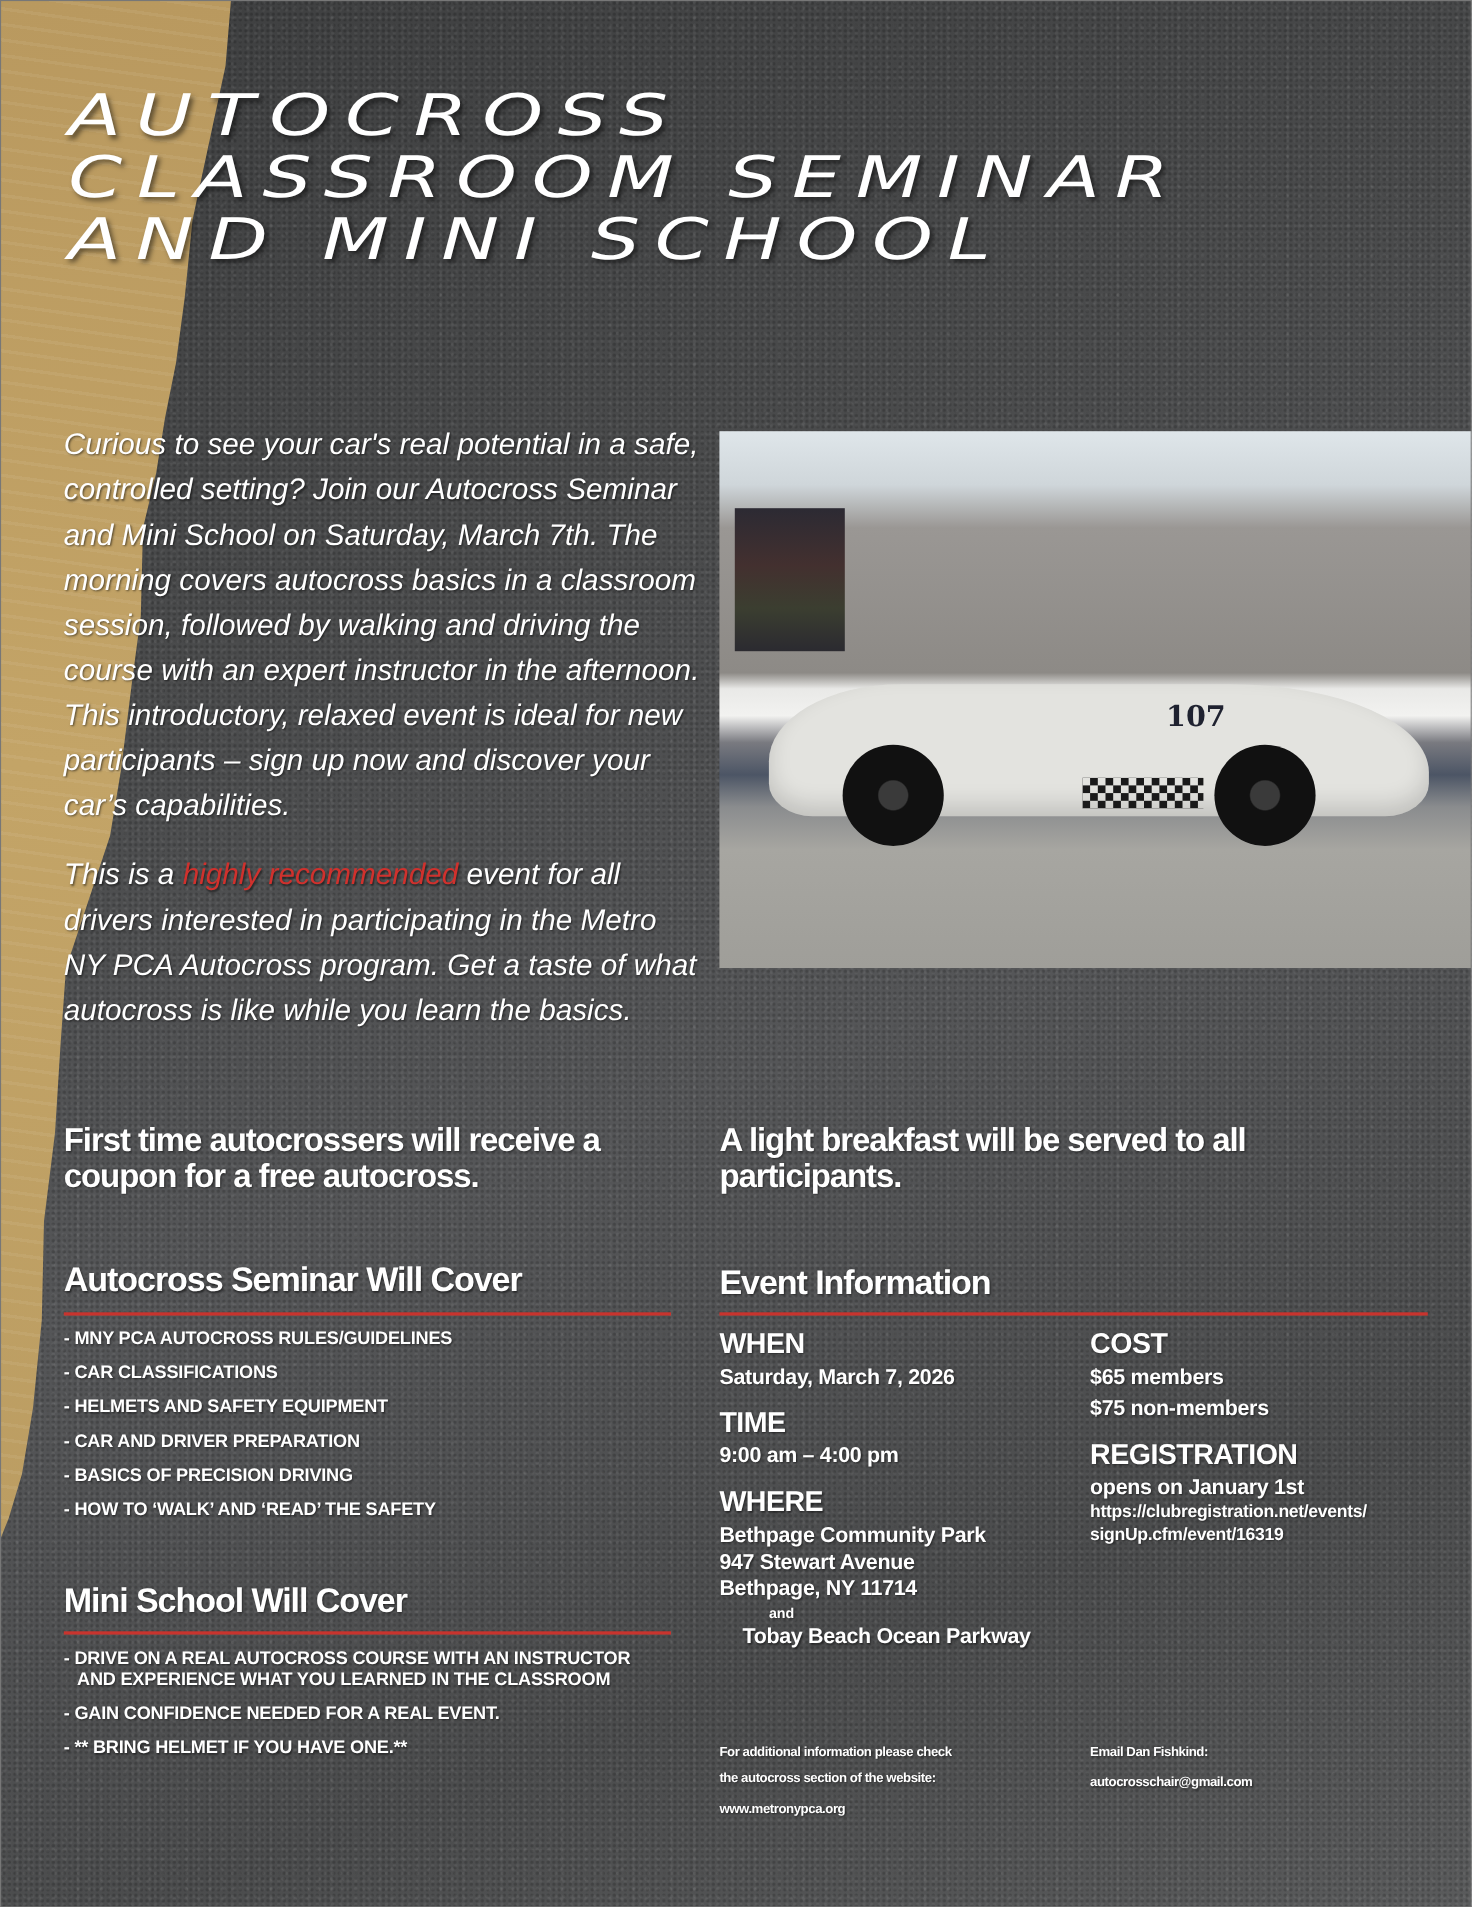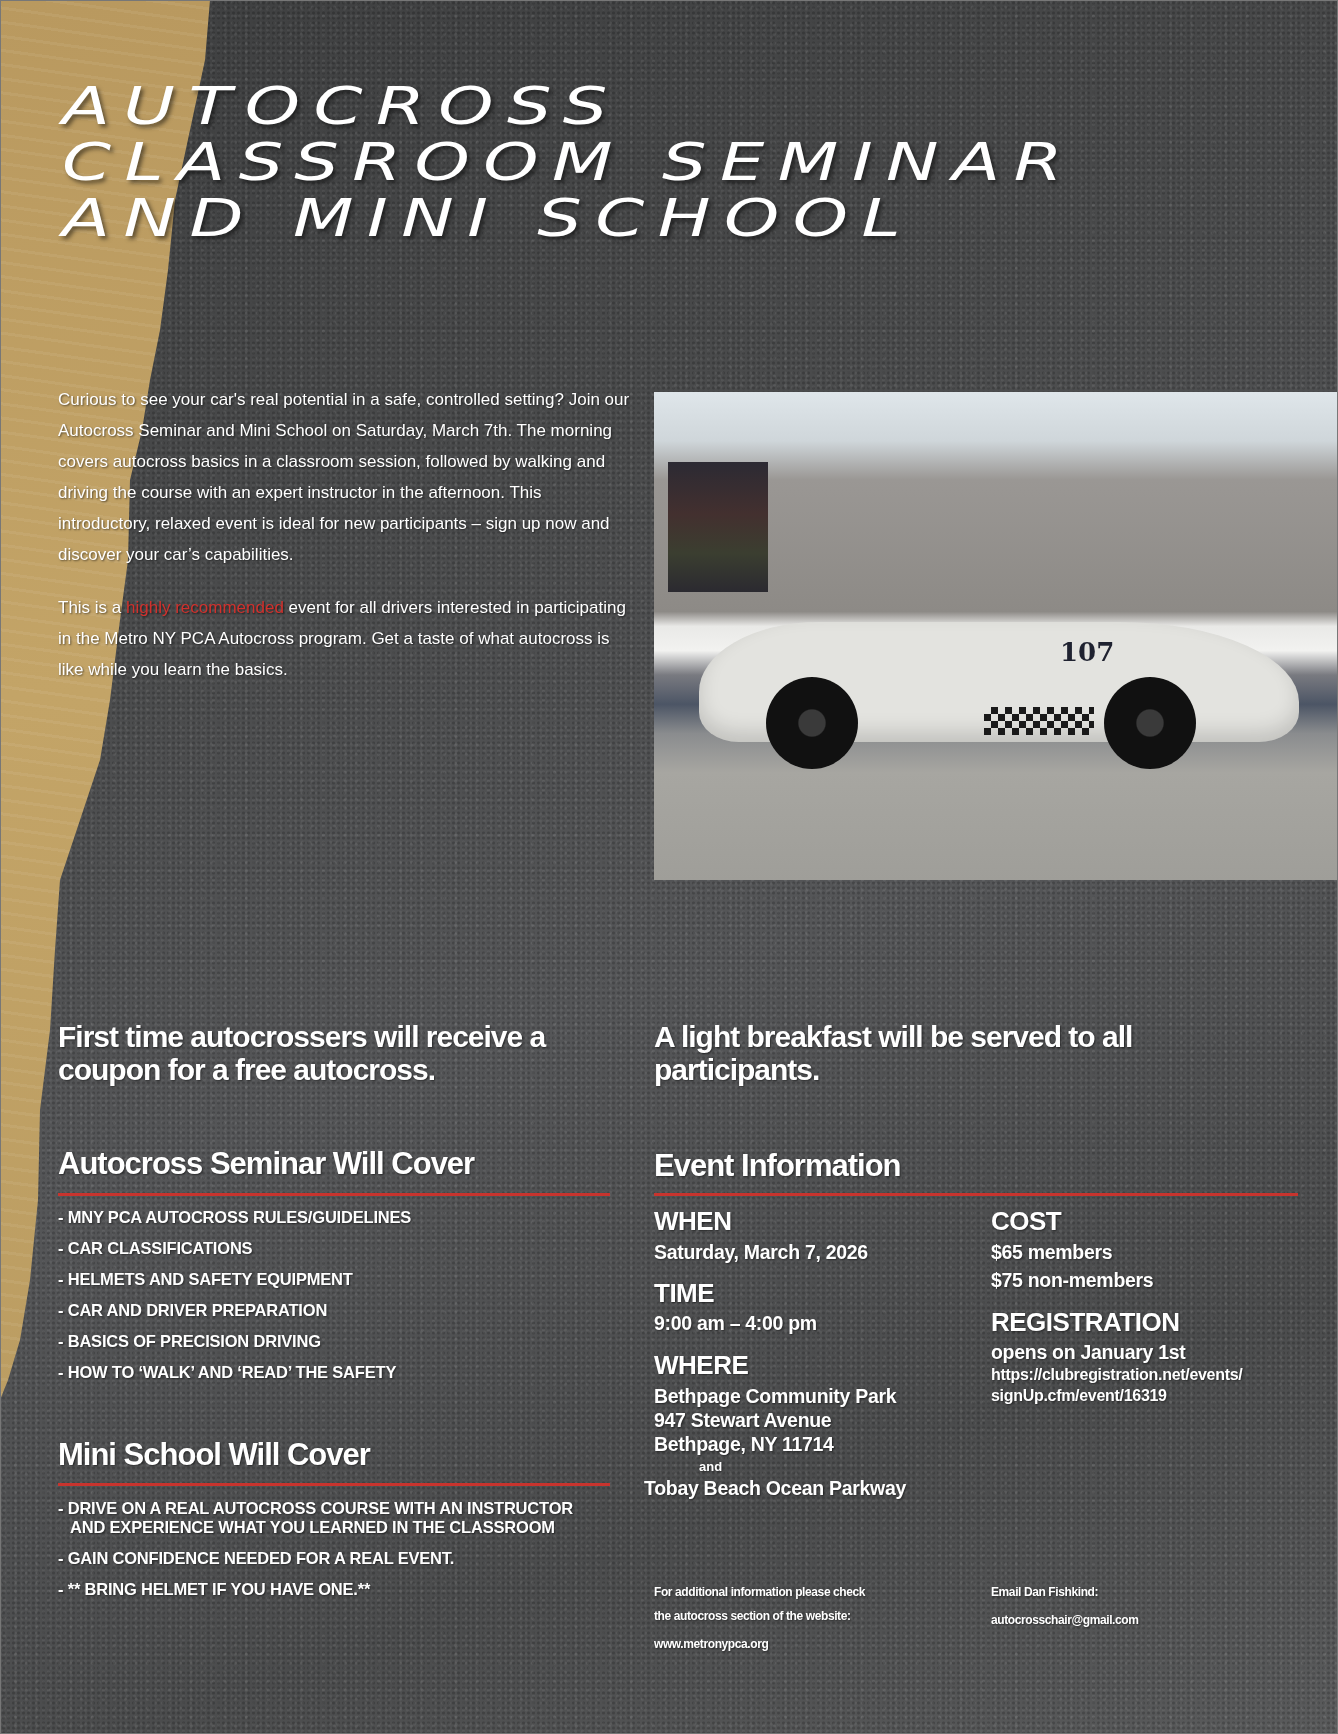--- a/index.html
+++ b/index.html
@@ -38,22 +38,23 @@
     text-shadow: 2px 3px 4px rgba(0,0,0,0.5);
   }
   .title div { white-space: nowrap; }
   .tagline {
     position: absolute; left: 58px; top: 252px;
     font-weight: 700; font-style: italic; font-size: 42px; letter-spacing: -1.5px;
     text-shadow: 2px 3px 4px rgba(0,0,0,0.6);
   }
   .intro {
     position: absolute; left: 58px; top: 384px; width: 580px;
-    font-size: 17px; line-height: 31px;
+    font-size: 27px; line-height: 41px;
     text-shadow: 1px 1px 2px rgba(0,0,0,0.55);
+    font-style: italic;
   }
   .intro p { margin: 0 0 22px 0; }
   .red { color: #d0312d; }
   .photo {
     position: absolute; left: 654px; top: 392px; width: 684px; height: 488px;
     overflow: hidden;
     background: linear-gradient(180deg, #dfe6ea 0%, #cfd6da 10%, #9a9794 18%, #8d8a86 45%, #e9e9e7 48%, #f2f2f0 53%, #797a80 58%, #4c5565 64%, #8a8c8e 70%, #a7a6a1 78%, #9f9e99 100%);
   }
   .photo .blur-sign {
     position:absolute; left:14px; top:70px; width:100px; height:130px;
@@ -162,21 +163,21 @@
   <div class="info-val" style="left:654px; top:1240px;">Saturday, March 7, 2026</div>
 
   <div class="info-label" style="left:654px; top:1278px;">TIME</div>
   <div class="info-val" style="left:654px; top:1311px;">9:00 am – 4:00 pm</div>
 
   <div class="info-label" style="left:654px; top:1350px;">WHERE</div>
   <div class="info-val" style="left:654px; top:1384px;">Bethpage Community Park</div>
   <div class="info-val" style="left:654px; top:1408px;">947 Stewart Avenue</div>
   <div class="info-val" style="left:654px; top:1432px;">Bethpage, NY 11714</div>
   <div class="info-small" style="left:682px; top:1459px;margin-left:17px;">and</div>
-  <div class="info-val" style="left:644px; top:1476px;">Tobay Beach Ocean Parkway</div>
+  <div class="info-val" style="left:675px; top:1476px;">Tobay Beach Ocean Parkway</div>
 
   <div class="info-label" style="left:991px; top:1206px;">COST</div>
   <div class="info-val" style="left:991px; top:1240px;">$65 members</div>
   <div class="info-val" style="left:991px; top:1268px;">$75 non-members</div>
 
   <div class="info-label" style="left:991px; top:1307px;">REGISTRATION</div>
   <div class="info-val" style="left:991px; top:1340px;">opens on January 1st</div>
   <div class="url" style="left:991px; top:1364px;">
     <span style="display:block">https://clubregistration.net/events/</span>
     <span style="display:block">signUp.cfm/event/16319</span>

